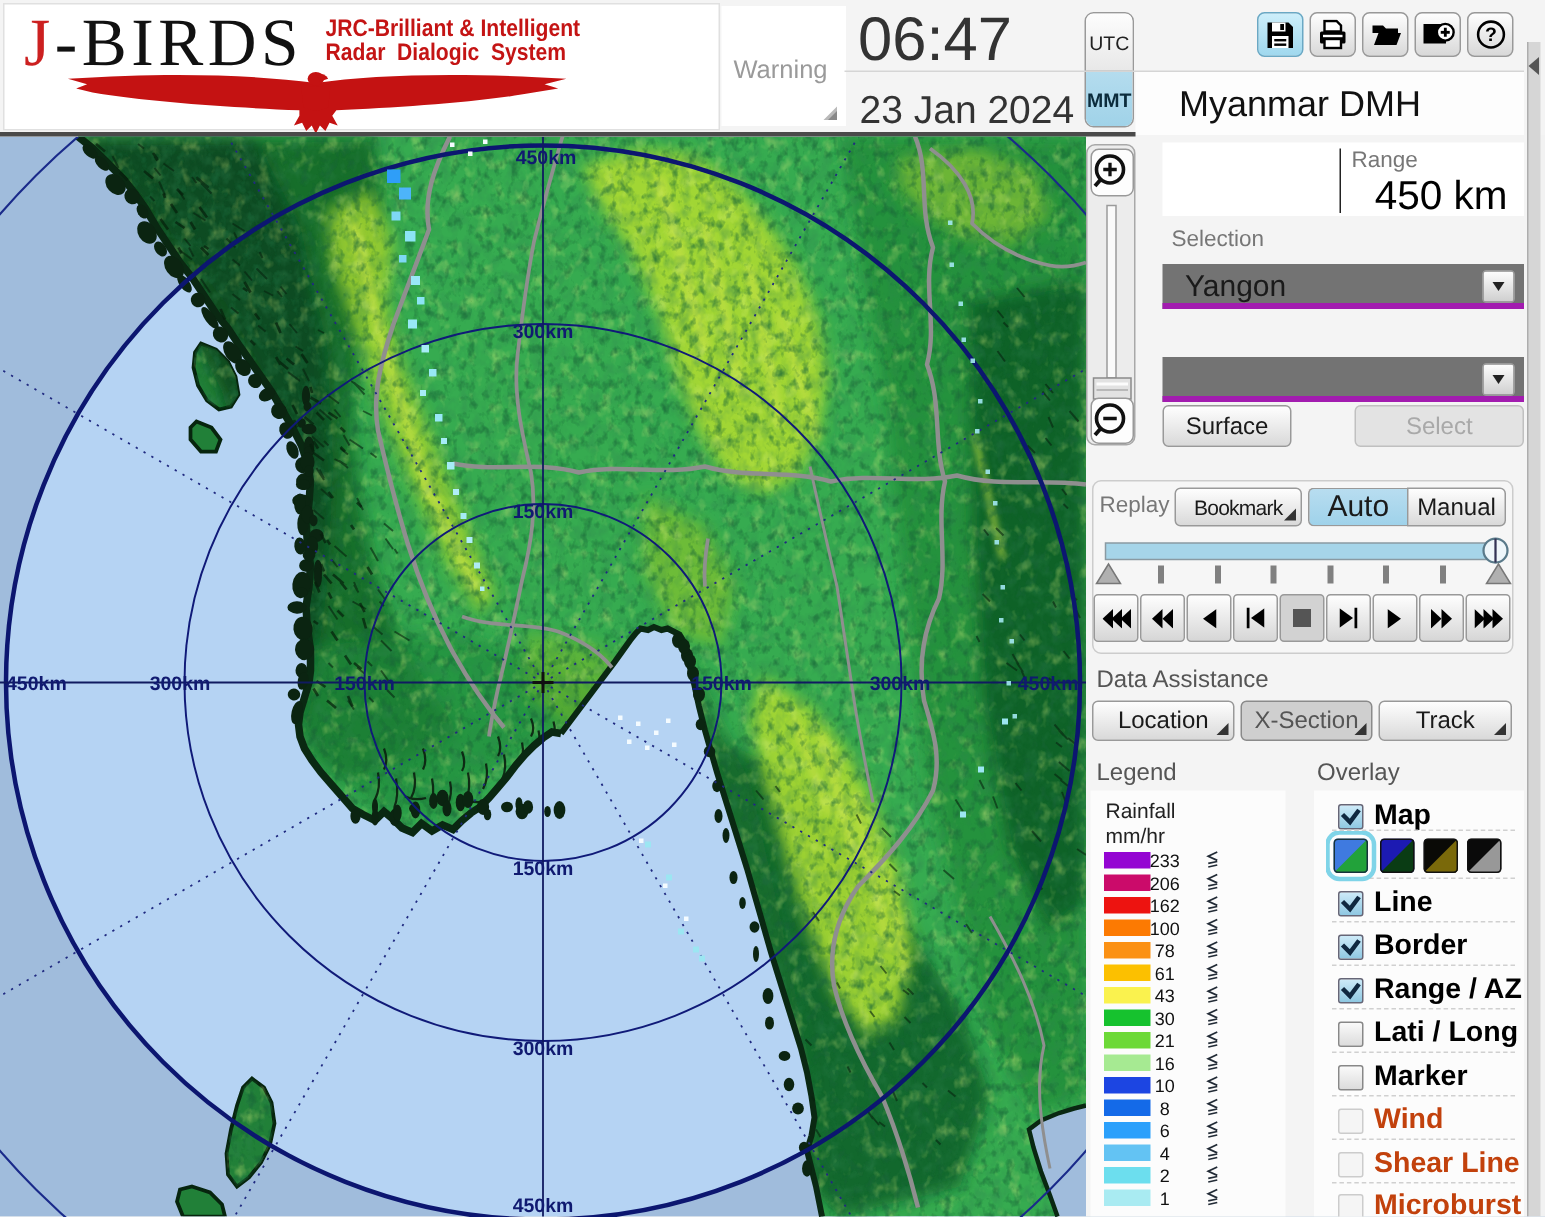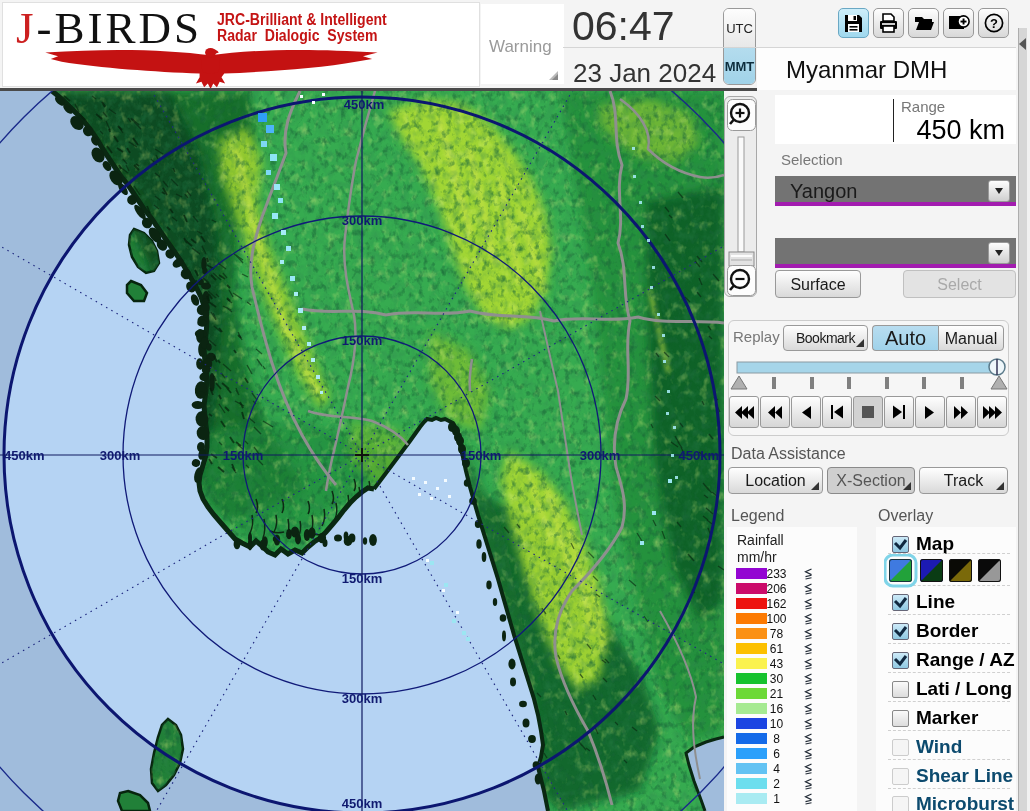--- a/index.html
+++ b/index.html
@@ -58,21 +58,21 @@
 
 #leglab{left:731px;top:507px;font-size:16px;color:#555}
 #ovlab{left:878px;top:507px;font-size:16px;color:#555}
 #legcard{left:727px;top:527px;width:130px;height:284px;background:#fcfcfc}
 #ovcard{left:876px;top:527px;width:140px;height:284px;background:#fcfcfc}
 #rainfall{left:10px;top:5px;font-size:14px;color:#222;line-height:17px;position:absolute}
 .sw{position:absolute;left:9px;width:31px;height:11px}
 .swnum{position:absolute;width:47px;text-align:center;font-size:12px;color:#111;top:0}
 .ovrow{position:absolute;left:16px;display:flex;align-items:center}
 .ovrow .lbl{margin-left:7px;font-size:19px;font-weight:bold;color:#000}
-.ovrow.off .lbl{color:#0c4a6e;}
+.ovrow.off .lbl{color:#c2410c;}
 .cb{width:17px;height:17px;border:1px solid #888;border-radius:2px;background:linear-gradient(#fafafa,#dcdcdc);position:relative}
 .cb.on{background:linear-gradient(#cdeaf8,#8fc8e2);border-color:#667}
 .cb.offd{background:#f5f5f5;border-color:#ccc}
 .dash{position:absolute;left:12px;width:122px;border-top:1px dashed #d0d0d0}
 .pb{flex:0 0 30px;height:32px;margin-right:1px;border:1px solid #999;border-radius:3px;
  background:linear-gradient(#fefefe,#d6d6d6);display:flex;align-items:center;justify-content:center}
 .pb.prsd{background:#d2d2d2}
 </style></head>
 <body>
 <div id="stage">

